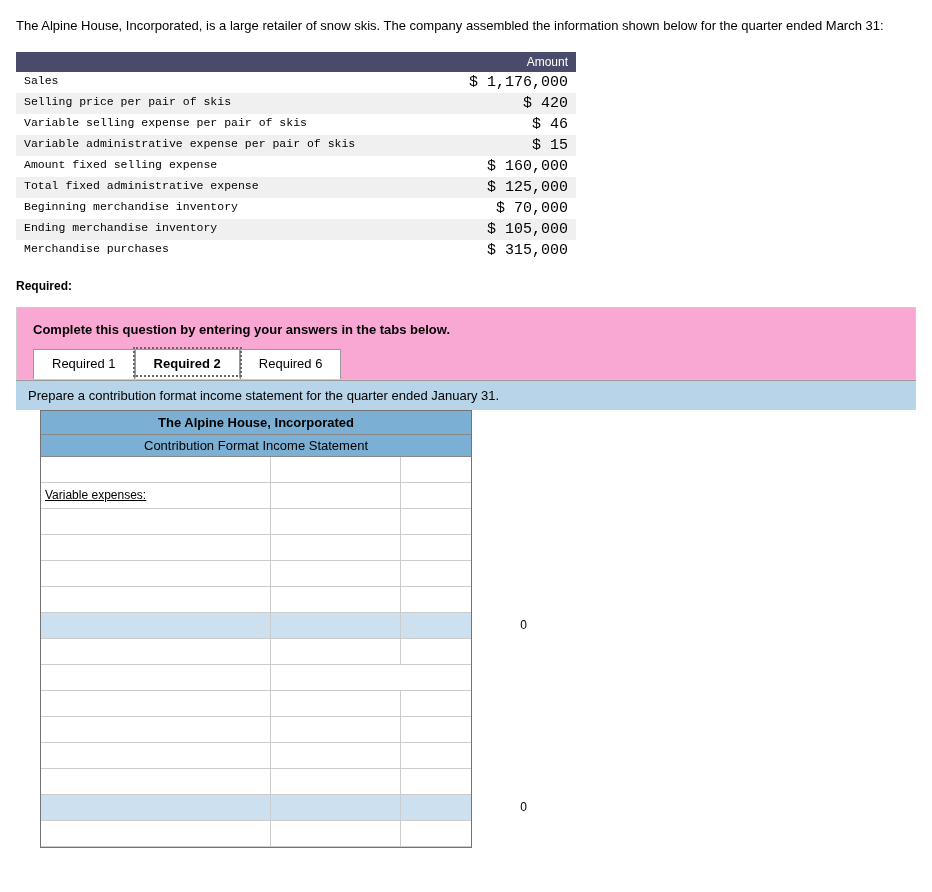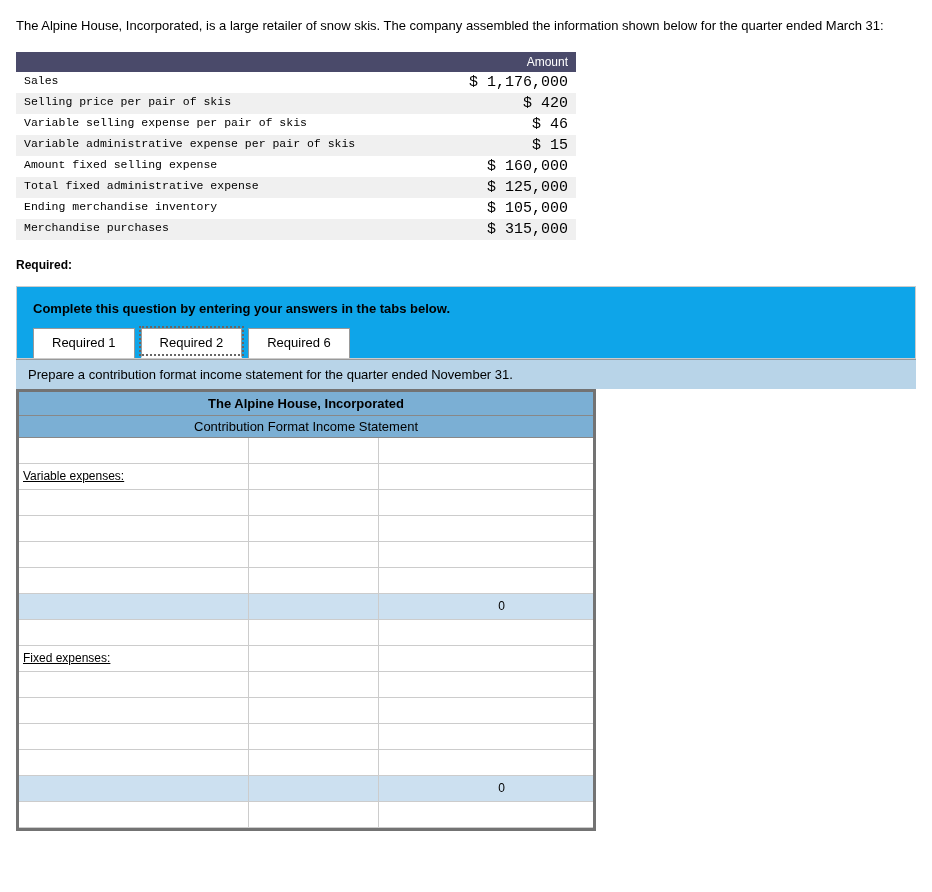--- a/index.html
+++ b/index.html
@@ -52,72 +52,73 @@
     .required-section {
       margin-bottom: 14px;
       font-size: 12px;
     }
     .required-section .required-label {
       font-weight: bold;
     }
 
     .question-box {
       border: 1px solid #ccc;
-      background: #0ea5e9;
+      background: #f9a8d4;
       padding: 14px 16px 0 16px;
       margin-bottom: 0;
     }
     .question-box-header {
       font-weight: bold;
       font-size: 13px;
       margin-bottom: 12px;
     }
 
     .tabs-container {
       display: flex;
-      gap: 6px;
+      gap: 0;
       margin-bottom: 0;
       margin-top: 4px;
     }
 
     .tab {
       padding: 6px 18px;
       border: 1px solid #999;
       background: #fff;
       cursor: pointer;
       font-size: 13px;
       position: relative;
       border-bottom: none;
     }
     .tab.active {
       background: #fff;
       border-bottom: 2px solid #fff;
-      font-weight: normal;
+      font-weight: bold;
       z-index: 2;
     }
     .tab.active::before {
       content: '';
       position: absolute;
       top: -3px; left: -3px; right: -3px; bottom: 0;
       border: 2px dotted #666;
       pointer-events: none;
     }
 
     .tab-content-bar {
       background: #b8d4e8;
       padding: 7px 12px;
       font-size: 13px;
       border-top: 1px solid #999;
       margin-bottom: 0;
     }
 
     .income-statement-container {
-      width: 580px;
+      width: 432px;
       margin-top: 0;
-      border: 3px solid #737373;
+      border: 1px solid #737373;
+      margin-left: 24px;
     }
 
     .is-header {
       background: #7bafd4;
       text-align: center;
       padding: 4px;
       font-weight: bold;
       font-size: 13px;
       border-bottom: 1px solid #888;
     }
@@ -210,20 +211,24 @@
       </tr>
       <tr>
         <td>Amount fixed selling expense</td>
         <td>$ 160,000</td>
       </tr>
       <tr>
         <td>Total fixed administrative expense</td>
         <td>$ 125,000</td>
       </tr>
       <tr>
+        <td>Beginning merchandise inventory</td>
+        <td>$ 70,000</td>
+      </tr>
+      <tr>
         <td>Ending merchandise inventory</td>
         <td>$ 105,000</td>
       </tr>
       <tr>
         <td>Merchandise purchases</td>
         <td>$ 315,000</td>
       </tr>
     </tbody>
 </table>
 
@@ -234,21 +239,21 @@
 <div class="question-box">
   <div class="question-box-header">Complete this question by entering your answers in the tabs below.</div>
 
   <div class="tabs-container" id="tabs-container">
   <div class="tab">Required 1</div>
       <div class="tab active">Required 2</div>
       <div class="tab">Required 6</div>
     </div>
 </div>
 
-<div class="tab-content-bar">Prepare a contribution format income statement for the quarter ended November 31.</div>
+<div class="tab-content-bar">Prepare a contribution format income statement for the quarter ended January 31.</div>
 
 <div class="income-statement-container">
   <div class="is-header">The Alpine House, Incorporated</div>
   <div class="is-subheader">Contribution Format Income Statement</div>
   <div id="is-rows-container">
       <div class="is-row">
         <div class="is-cell">
           <input type="text" style="">
         </div>
         <div class="is-cell">
@@ -321,21 +326,20 @@
           <input type="text" style="">
         </div>
         <div class="is-cell">
           <input type="text" style="">
         </div>
         <div class="is-cell">
           <input type="text" style="">
         </div>
       </div>
       <div class="section-label-row">
-        <div class="section-label-cell">Fixed expenses:</div>
         <div class="section-label-cell"></div>
         <div class="section-label-cell"></div>
       </div>
       <div class="is-row">
         <div class="is-cell">
           <input type="text" style="">
         </div>
         <div class="is-cell">
           <input type="text" style="">
         </div>

